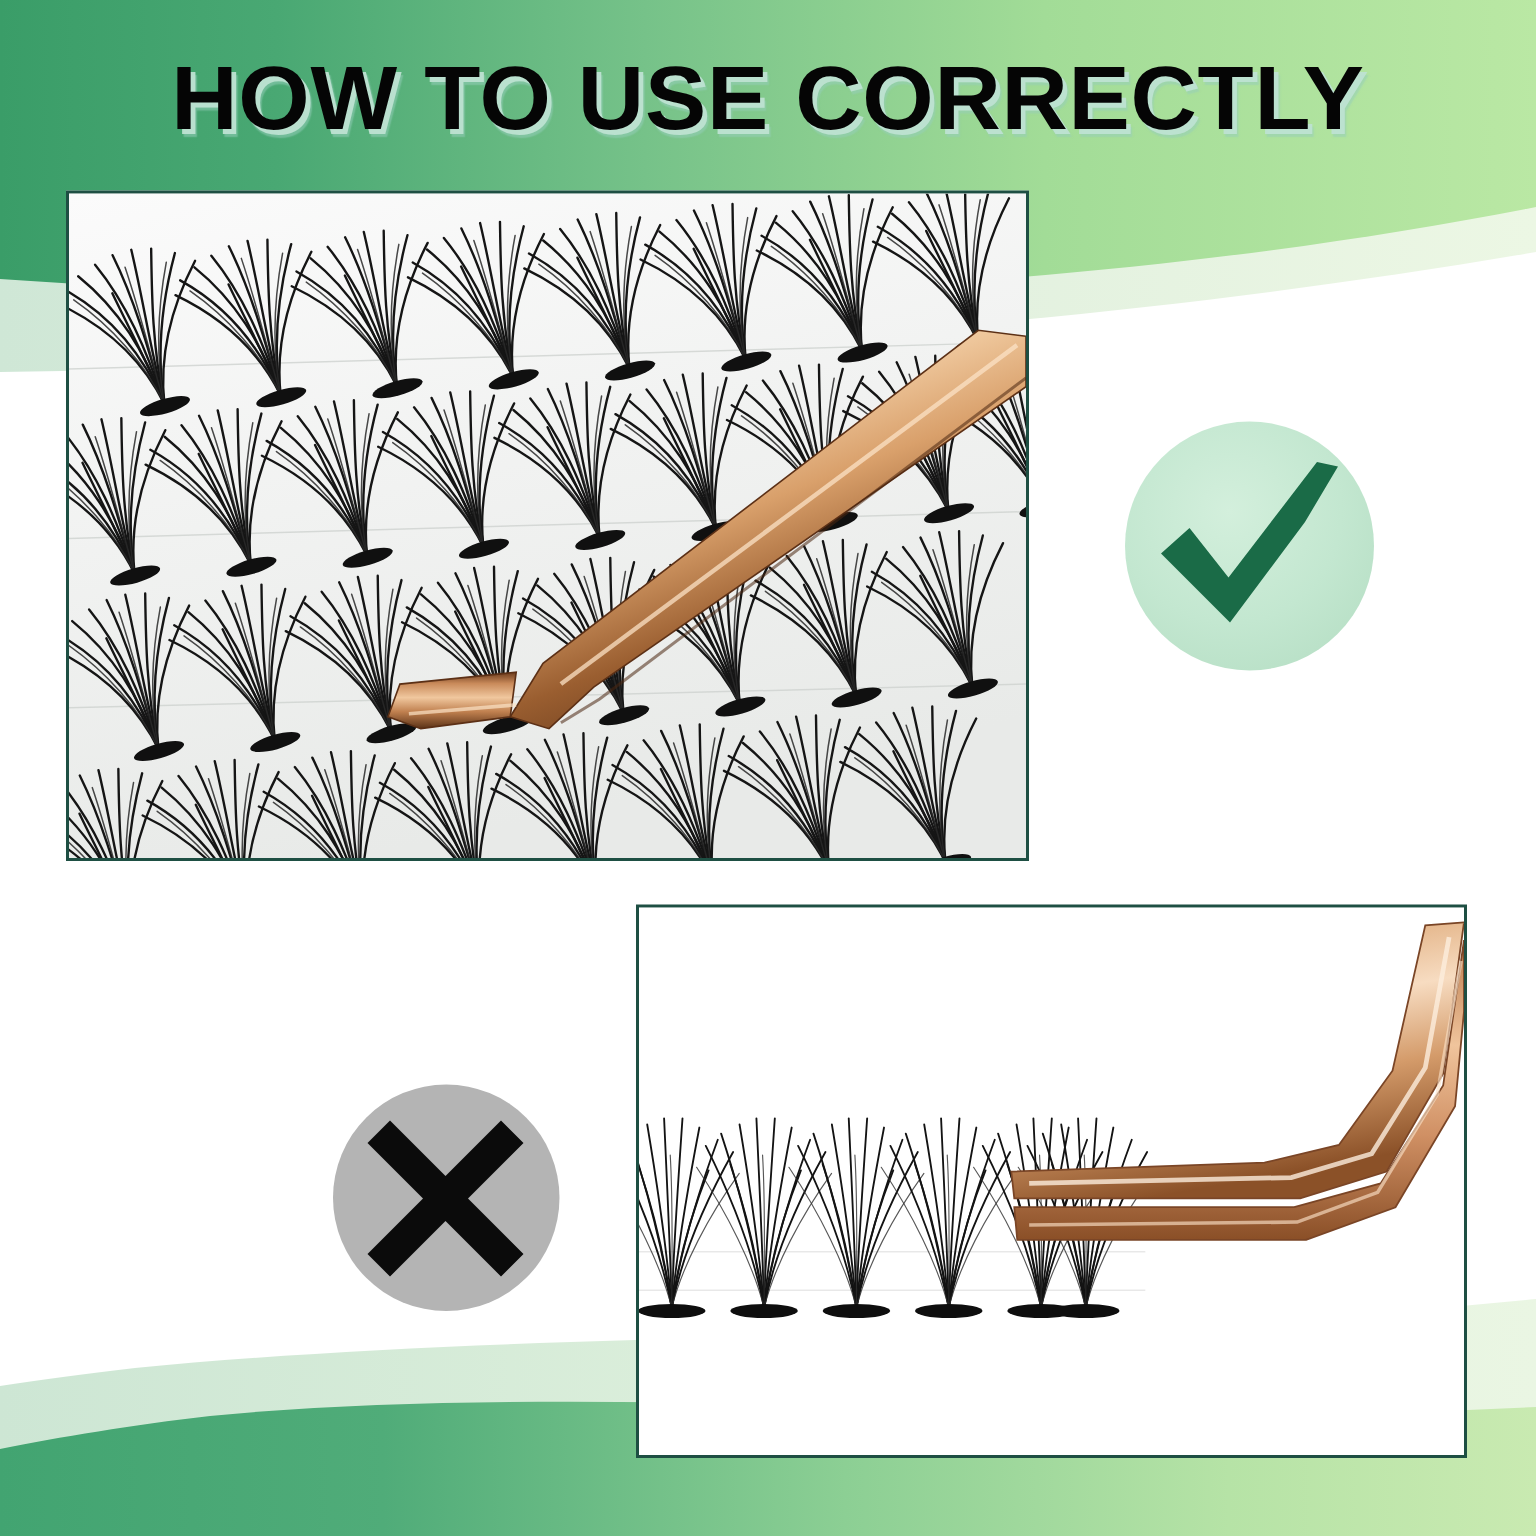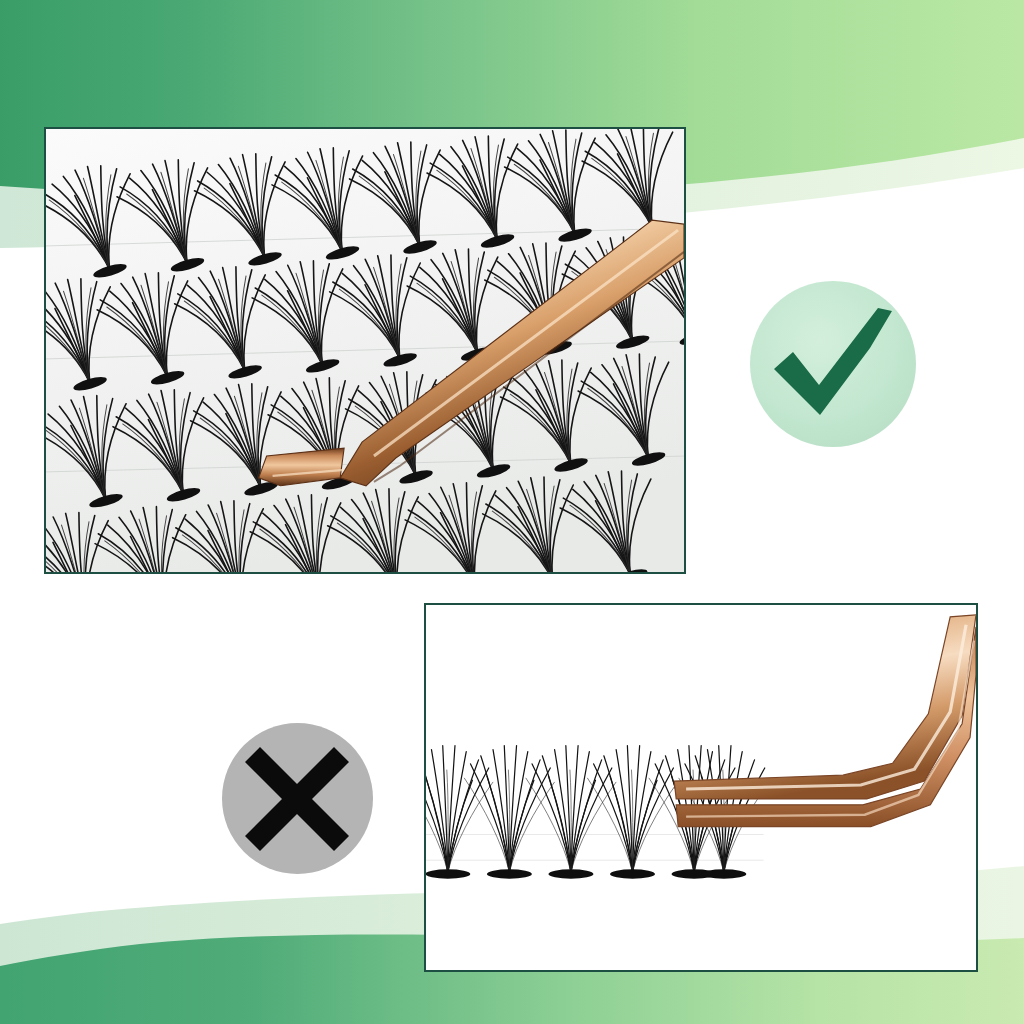--- a/index.html
+++ b/index.html
@@ -145,20 +145,23 @@
 
     <path d="M0,0 L1024,0 L1024,168 C860,196 700,214 520,226 C340,238 160,246 0,248 Z" fill="url(#gradTopLight)"></path>
 
     <path d="M0,0 L1024,0 L1024,138 C870,168 690,190 470,196 C300,200 140,196 0,186 Z" fill="url(#gradTop)"></path>
 
     <path d="M0,1024 L1024,1024 L1024,866 C880,880 740,888 600,890 C420,892 230,898 90,912 C56,916 26,920 0,924 Z" fill="url(#gradBottomLight)"></path>
 
     <path d="M0,1024 L1024,1024 L1024,938 C900,944 780,944 650,940 C470,934 280,930 140,944 C88,950 40,958 0,966 Z" fill="url(#gradBottom)"></path>
   </svg>
 
+  <div class="title-wrap">
+    <span class="title-text">HOW TO USE CORRECTLY</span>
+  </div>
 
   <div class="panel" id="panel-top">
     <svg class="photo" viewBox="0 0 642 447" preserveAspectRatio="none">
       <defs>
         <linearGradient id="trayBg" x1="0" y1="0" x2="0.3" y2="1">
           <stop offset="0%" stop-color="#fbfbfb"></stop>
           <stop offset="50%" stop-color="#f1f2f1"></stop>
           <stop offset="100%" stop-color="#e8eae8"></stop>
         </linearGradient>
         <linearGradient id="twzTop" x1="0" y1="0" x2="0.5" y2="1">

